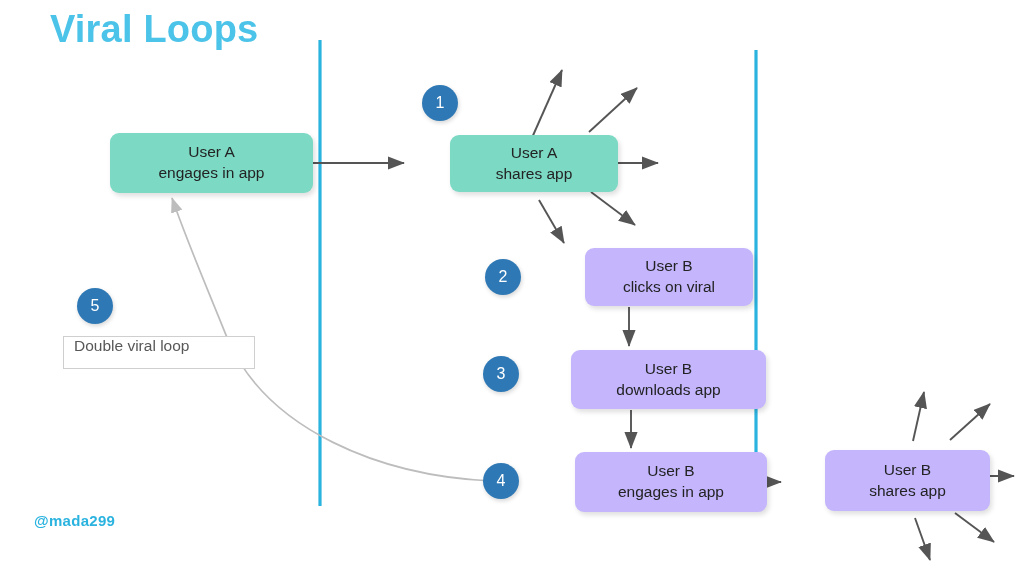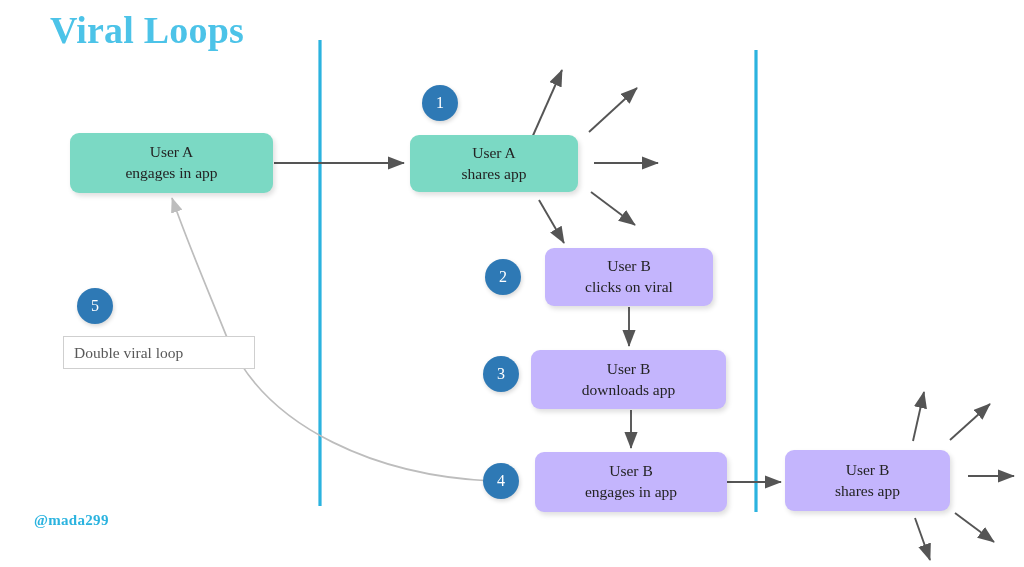--- a/index.html
+++ b/index.html
@@ -9,21 +9,20 @@
   }
   body {
     font-family: "Liberation Sans", sans-serif;
   }
   #canvas {
     position: relative;
     width: 1024px;
     height: 567px;
     background: #ffffff;
     overflow: hidden;
-    font-family: Liberation Serif, serif;
   }
   #vector-layer {
     position: absolute;
     left: 0;
     top: 0;
     width: 1024px;
     height: 567px;
     pointer-events: none;
   }
 
@@ -55,20 +54,21 @@
     border-radius: 9px;
     display: flex;
     align-items: center;
     justify-content: center;
     text-align: center;
     font-size: 15.5px;
     line-height: 1.33;
     color: #232323;
     box-shadow: 2px 3px 5px rgba(0,0,0,0.13);
     padding: 18px 6px;
+    margin-left: 40px;
   }
   .node.teal { background: #7BD9C4; }
   .node.peach { background: #c4b5fd; }
   .node span { display: block; }
 
   .step-badge {
     position: absolute;
     width: 36px;
     height: 36px;
     border-radius: 50%;
@@ -82,21 +82,20 @@
   }
 
   .callout {
     position: absolute;
     box-sizing: border-box;
     background: #ffffff;
     border: 1px solid #cfcfcf;
     color: #585858;
     font-size: 15.5px;
     display: flex;
-    align-items: center;
     padding-left: 10px;
     white-space: nowrap;
   }
 </style>
 </head>
 <body>
 
 <div id="canvas">
 
   <svg id="vector-layer" viewBox="0 0 1024 567" xmlns="http://www.w3.org/2000/svg">

